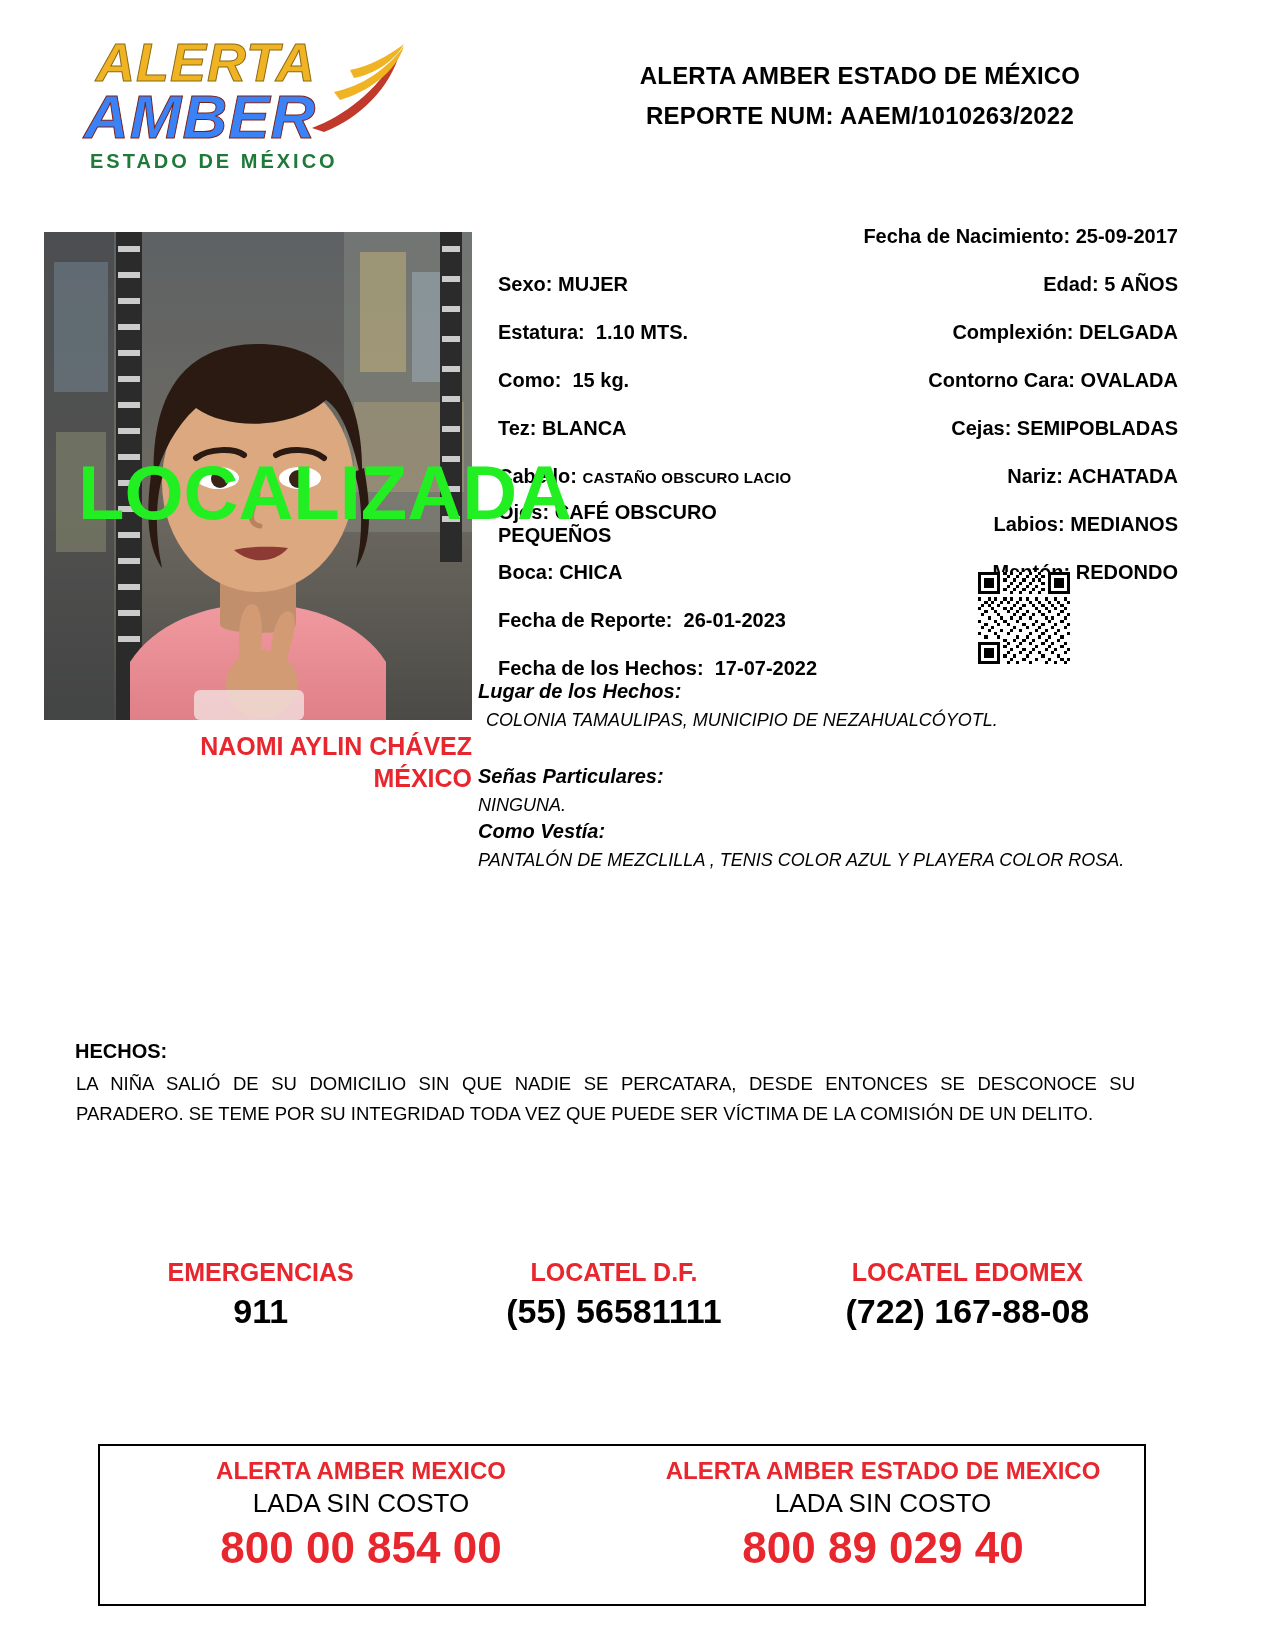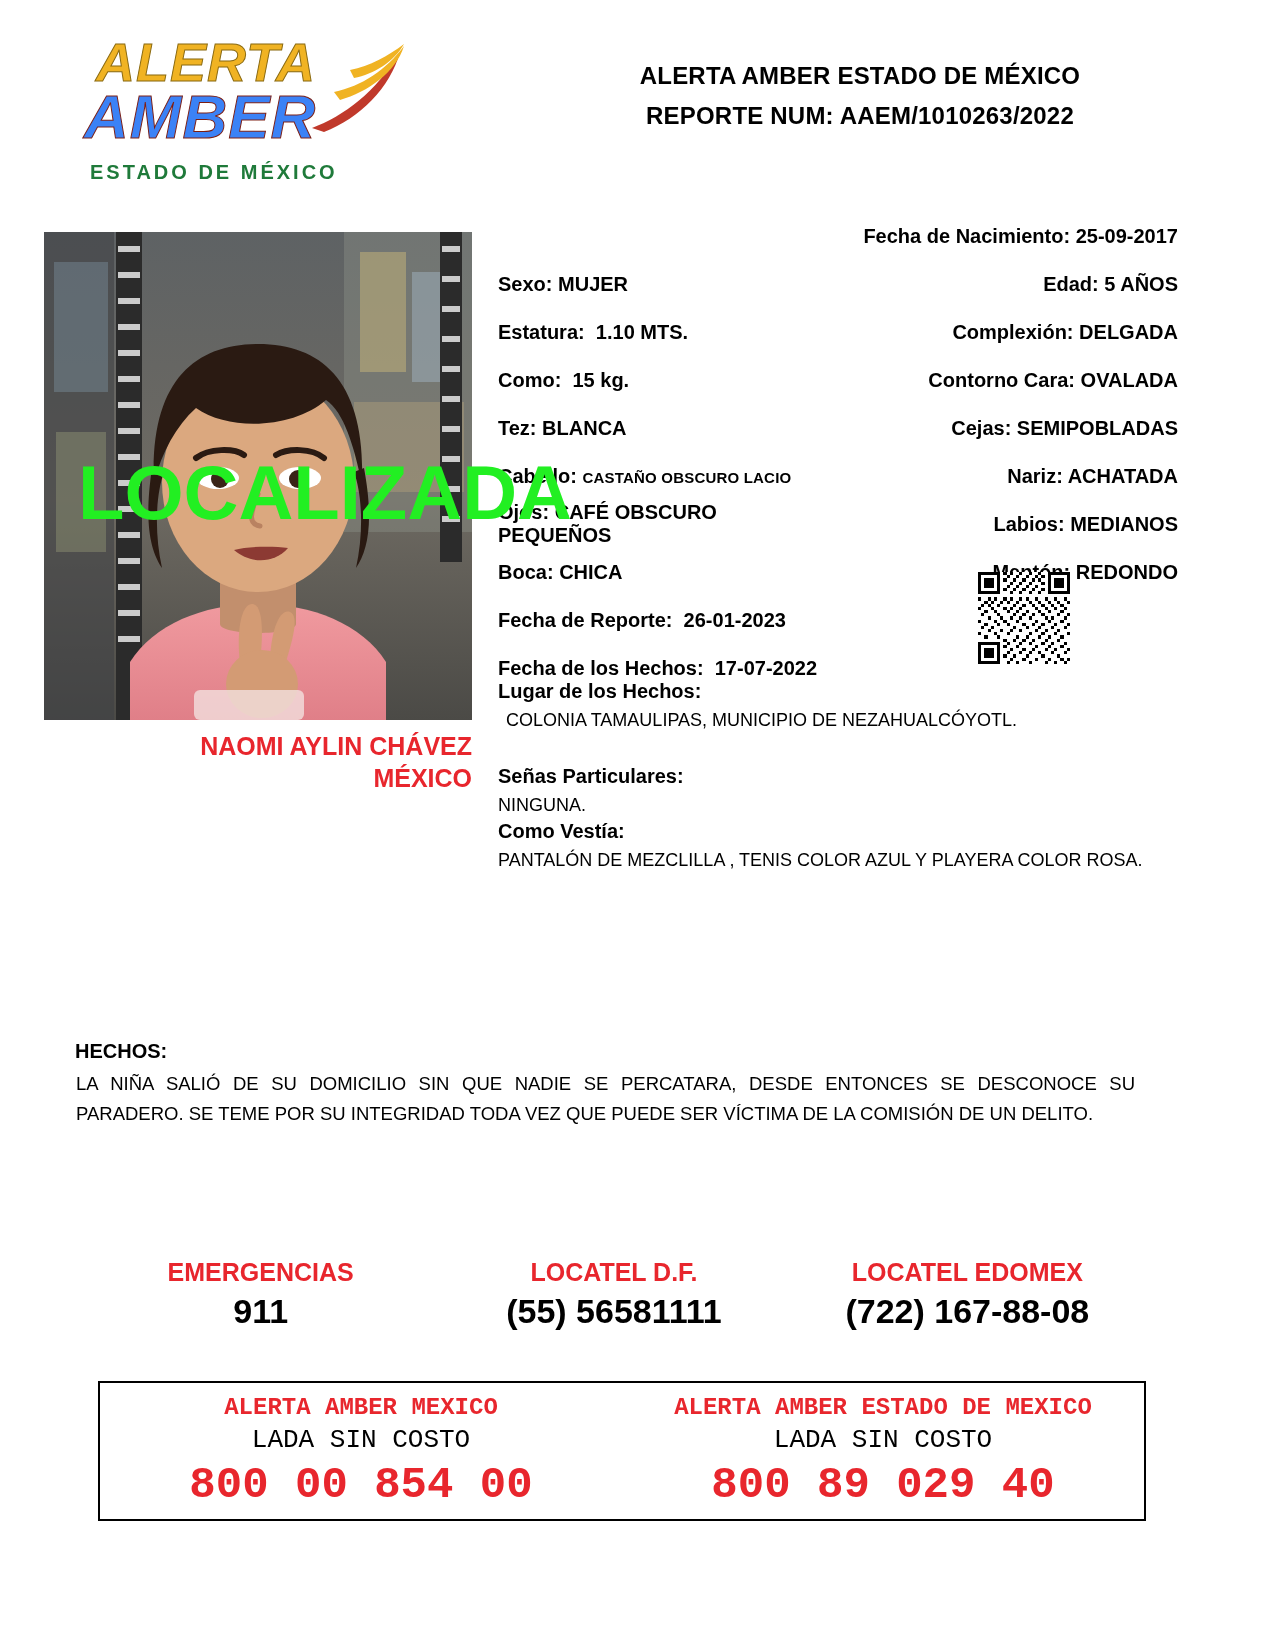--- a/index.html
+++ b/index.html
@@ -42,21 +42,21 @@
     line-height: 58px;
     margin-left: 6px;
     -webkit-text-stroke: 1px #7c1d12;
   }
   .logo-sub {
     font-size: 20px;
     font-weight: bold;
     letter-spacing: 3px;
     color: #1f7a3a;
     margin-left: 12px;
-    margin-top: 15px;
+    margin-top: 4px;
   }
   .logo-swoosh {
     position: absolute;
     right: -6px; top: 6px;
     width: 110px; height: 95px;
   }
 
   
   .header-title {
     position: absolute;
@@ -119,23 +119,24 @@
   }
   .cellL { width: 46%; }
   .cellR { width: 54%; text-align: right; }
   .row.single-right { justify-content: flex-end; }
   .lbl { font-weight: bold; }
   .val { font-weight: bold; }
   .val.small { font-size: 15px; letter-spacing: 0.2px; }
 
   .block {
     position: absolute;
-    left: 498px;
+    left: 478px;
     width: 680px;
     font-size: 20px;
+    font-style: italic;
   }
   .block .bl-title { font-weight: bold; font-size: 20px; }
   .block .bl-text { font-size: 18px; margin-top: 4px; line-height: 26px; }
   .indent { padding-left: 8px; }
 
   
   .qr {
     position: absolute;
     left: 978px; top: 572px;
     width: 92px; height: 92px;
@@ -171,25 +172,24 @@
   }
   .phone-num {
     font-weight: bold;
     font-size: 34px;
     line-height: 44px;
   }
 
   
   .bottom-box {
     position: absolute;
-    left: 98px; top: 1381px;
-    width: 1048px; height: 140px;
+    left: 98px; top: 1444px;
+    width: 1048px; height: 162px;
     border: 2px solid #000;
     display: flex;
-    font-family: Liberation Mono, monospace;
   }
   .bb-col { flex: 1; text-align: center; padding-top: 10px; }
   .bb-title {
     color: #e8262d;
     font-weight: bold;
     font-size: 24px;
     line-height: 30px;
   }
   .bb-sub {
     font-size: 26px;

